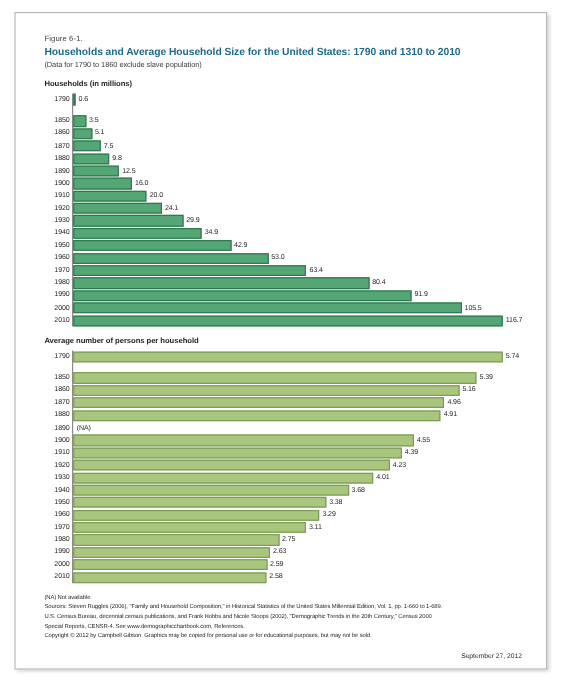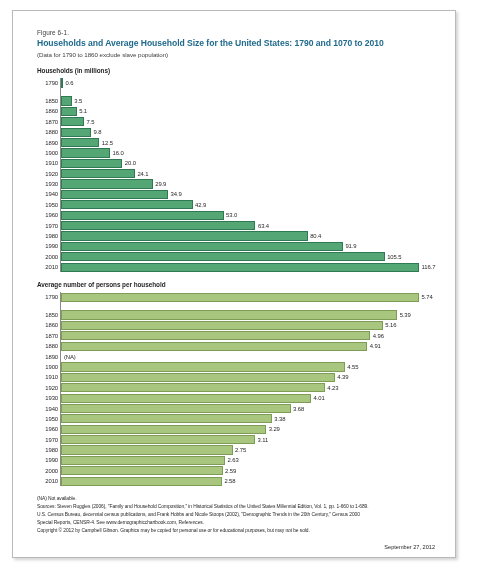--- a/index.html
+++ b/index.html
@@ -133,21 +133,21 @@
     padding-right: 6px;
   }
 </style>
 </head>
 <body>
 
 <div id="page">
   <div id="inner">
 
     <div class="fig-num">Figure 6-1.</div>
-    <div class="fig-title">Households and Average Household Size for the United States: 1790 and 1070 to 2010</div>
+    <div class="fig-title">Households and Average Household Size for the United States: 1790 and 1310 to 2010</div>
     <div class="fig-sub">(Data for 1790 to 1860 exclude slave population)</div>
 
     <div class="panel">
       <div class="panel-title">Households (in millions)</div>
       <div class="plot" id="plot1">
           <div class="row">
             <div class="ylabel">1790</div>
             <div class="bar green" style="width: 1.84062px;"></div>
             <div class="val">0.6</div>
           </div>

